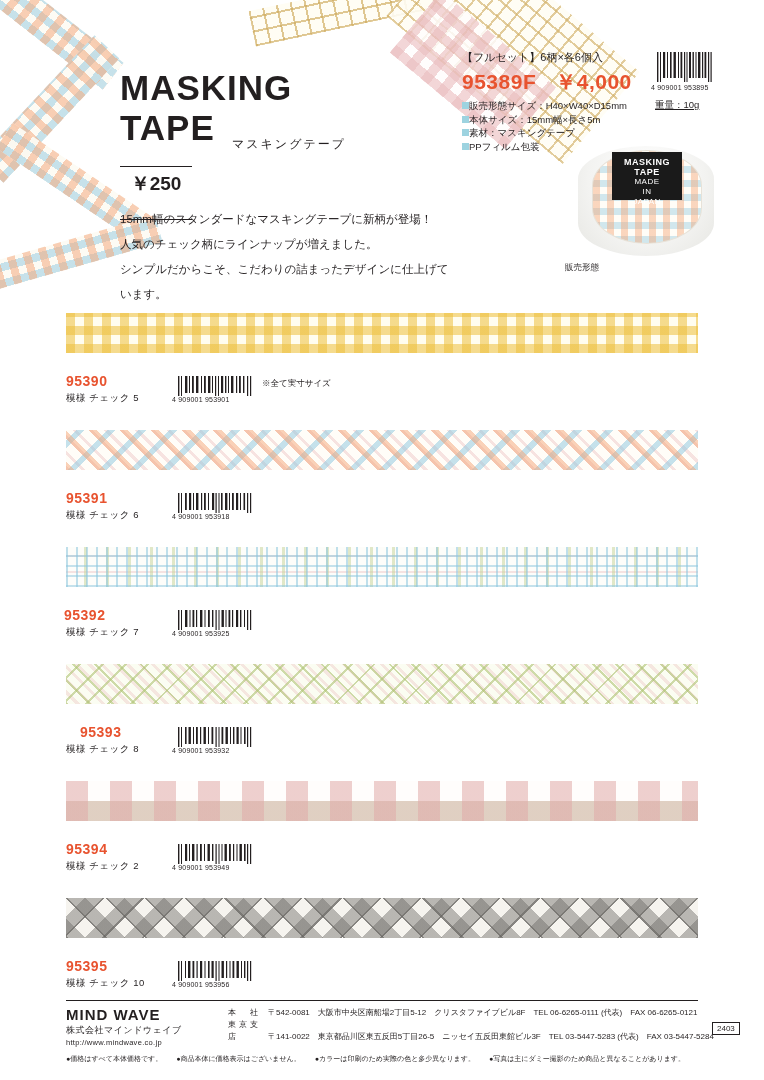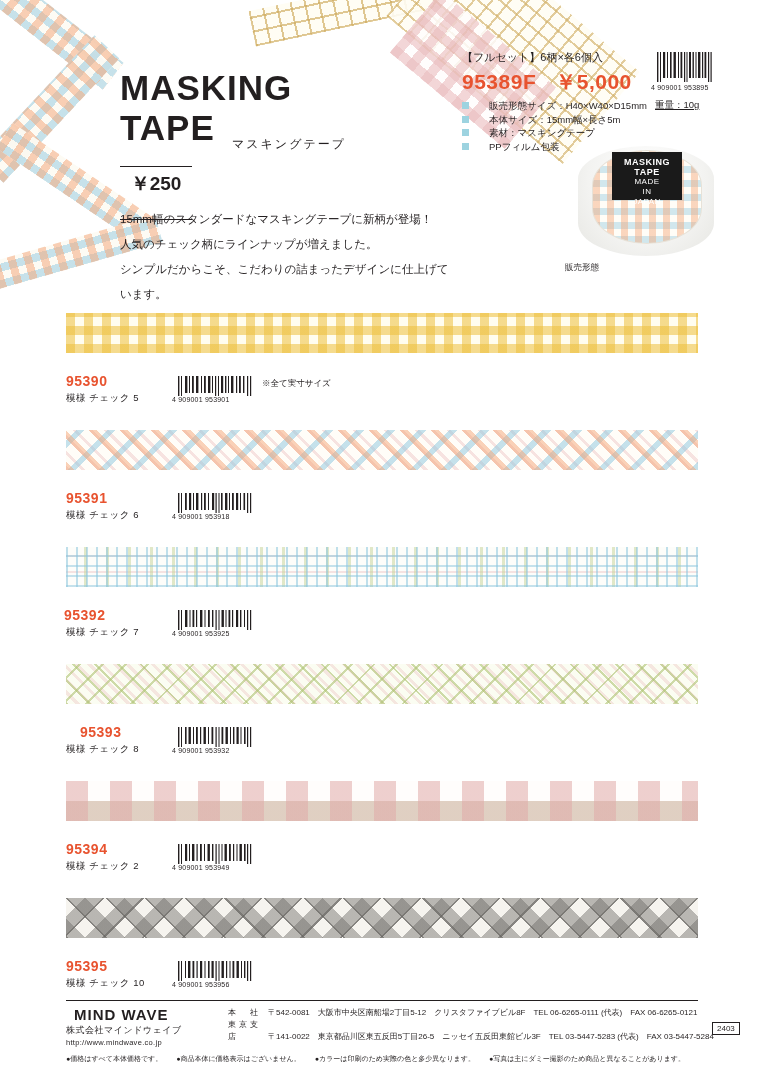--- a/index.html
+++ b/index.html
@@ -41,21 +41,21 @@
   .pricebox{position:absolute;left:120px;top:166px;width:72px;padding:4px 0 22px 0;
             border-top:1px solid #231f20;border-bottom:1px solid #231f20;
             text-align:center;font-size:19px;font-weight:bold;}
 
   .lead{position:absolute;left:120px;top:207px;width:330px;font-size:11.5px;line-height:25px;color:#231f20;}
 
   
   .fullset{position:absolute;left:462px;top:50px;font-size:11px;}
   .jan-main{position:absolute;left:462px;top:68px;font-size:21px;font-weight:bold;color:#e8532f;letter-spacing:.5px;}
   .spec{position:absolute;left:462px;top:99px;font-size:9.5px;line-height:13.5px;}
-  .spec .row{display:flex;align-items:center;gap:20px;}
+  .spec .row{display:flex;align-items:center;gap:0;}
   .sq{width:7px;height:7px;background:#9dd3e0;display:inline-block;flex:none;}
   .weight{position:absolute;left:655px;top:99px;font-size:9.5px;text-decoration:underline;}
 
   
   .bc{display:block;}
   .bc-top{position:absolute;left:655px;top:52px;}
   .bc-num{position:absolute;font-size:7px;letter-spacing:.2px;color:#231f20;}
 
   
   .photo{position:absolute;left:578px;top:146px;width:136px;height:110px;border-radius:50%/30%;
@@ -75,21 +75,21 @@
   .tapewrap{position:absolute;left:66px;width:632px;height:40px;}
   .tape{width:100%;height:100%;}
 
   .code{position:absolute;font-size:14px;color:#e8532f;font-weight:bold;letter-spacing:.5px;}
   .pname{position:absolute;font-size:9.5px;color:#231f20;letter-spacing:.5px;}
   .note{position:absolute;font-size:8.5px;color:#231f20;}
 
   
   .rule{position:absolute;left:66px;width:632px;height:1px;background:#231f20;}
   .logo{position:absolute;left:66px;top:1006px;}
-  .logo .mw{font-size:15px;font-weight:bold;letter-spacing:1px;color:#231f20;margin-left:8px;}
+  .logo .mw{font-size:15px;font-weight:bold;letter-spacing:1px;color:#231f20;}
   .logo .jp{font-size:9px;letter-spacing:.5px;margin-top:1px;}
   .logo .url{font-size:7.5px;letter-spacing:.3px;margin-top:1px;color:#231f20;}
   .addr{position:absolute;left:228px;top:1007px;font-size:8px;line-height:12px;}
   .addr .lbl{display:inline-block;width:40px;letter-spacing:3px;}
   .footnotes{position:absolute;left:66px;top:1054px;font-size:7px;color:#231f20;letter-spacing:0;}
   .lot{position:absolute;left:712px;top:1022px;font-size:8px;border:1px solid #231f20;padding:1px 4px;}
 </style>
 </head>
 <body>
 
@@ -111,21 +111,21 @@
 
 <div class="lead">
   <div>15mm幅のスタンダードなマスキングテープに新柄が登場！</div>
   <div>人気のチェック柄にラインナップが増えました。</div>
   <div>シンプルだからこそ、こだわりの詰まったデザインに仕上げています。</div>
 </div>
 
 <div class="fullset">【フルセット】6柄×各6個入</div>
 <div class="jan-main">
   <span>95389F</span>
-  &nbsp;&nbsp;<span>￥5,000</span>
+  &nbsp;&nbsp;<span>￥4,000</span>
 </div>
 
 <div class="spec">
   <div class="row">
       <span class="sq"></span>
       <span>販売形態サイズ：H40×W40×D15mm</span>
     </div>
   <div class="row">
       <span class="sq"></span>
       <span>本体サイズ：15mm幅×長さ5m</span>

